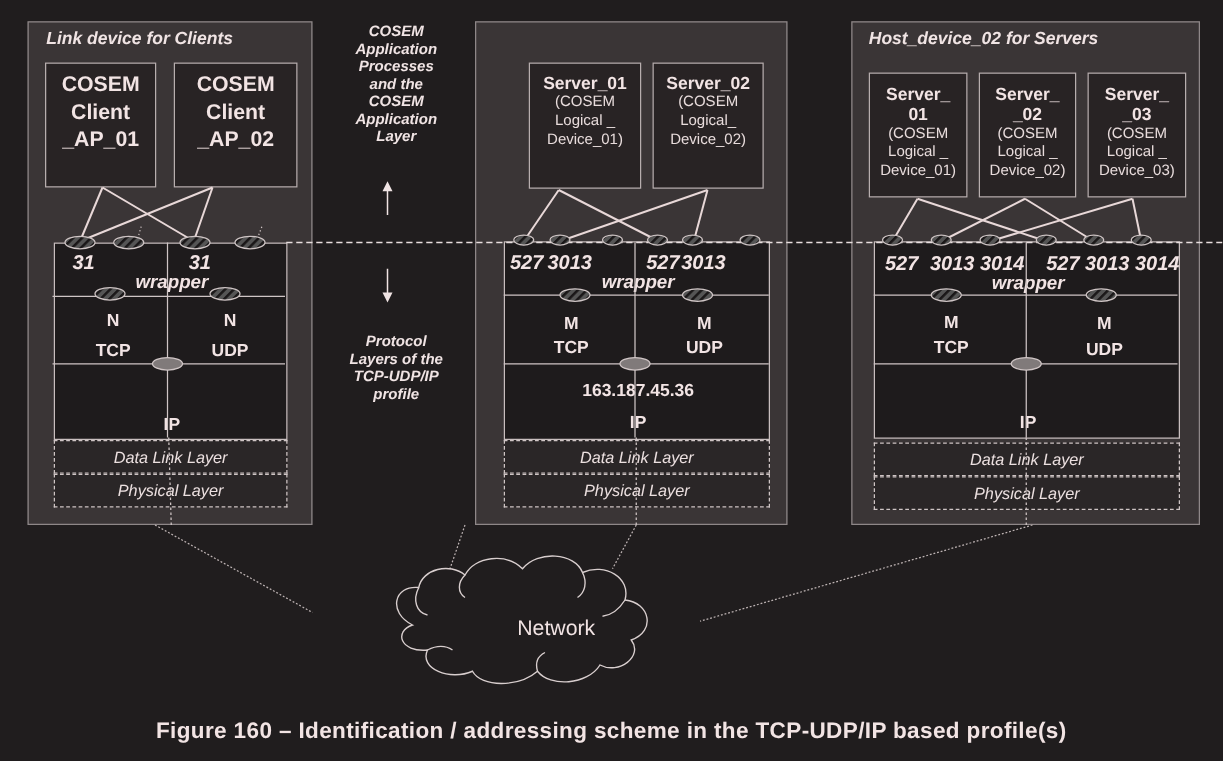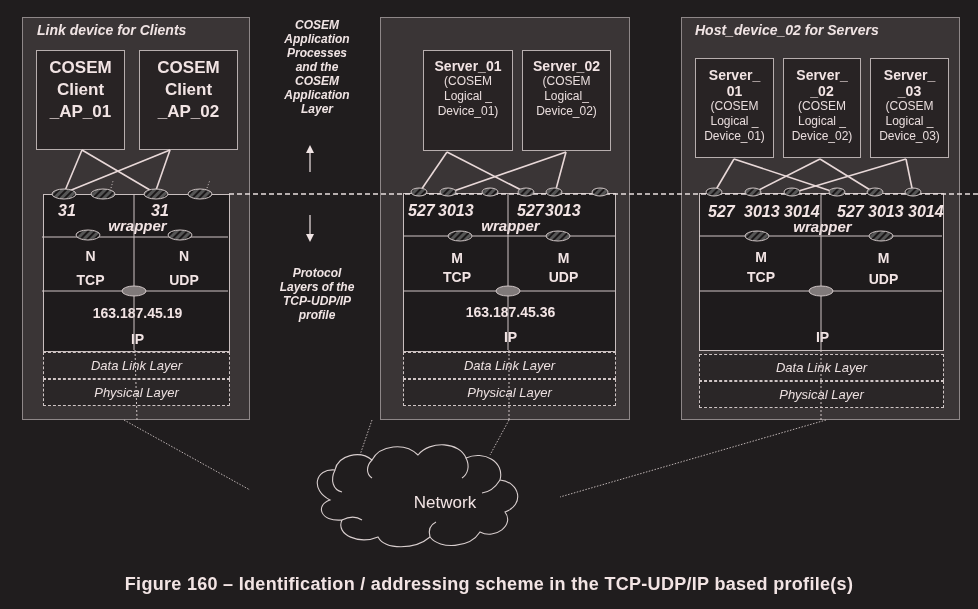--- a/index.html
+++ b/index.html
@@ -42,21 +42,20 @@
     </div>
   </div>
   <div class="stack" style="left:20px;top:176px;width:187px;height:158px;">
     <div class="lbl i11" style="left:14px;top:7px;">31</div>
     <div class="lbl i11" style="left:107px;top:7px;">31</div>
     <div class="lbl wrap" style="left:0;width:187px;top:22px;">wrapper</div>
     <div class="lbl b14" style="left:0;width:93px;top:53px;">N</div>
     <div class="lbl b14" style="left:0;width:93px;top:77px;">TCP</div>
     <div class="lbl b14" style="left:93px;width:94px;top:53px;">N</div>
     <div class="lbl b14" style="left:93px;width:94px;top:77px;">UDP</div>
-    <div class="lbl b14" style="left:0;width:187px;top:110px;">163.187.45.19</div>
     <div class="lbl b14" style="left:0;width:187px;top:136px;">IP</div>
   </div>
   <div class="dl" style="left:20px;top:334px;width:187px;height:27px;line-height:25px;">Data Link Layer</div>
   <div class="dl" style="left:20px;top:361px;width:187px;height:27px;line-height:25px;">Physical Layer</div>
 </div>
 
 <div class="host" style="left:380px;top:17px;width:250px;height:403px;">
   <div class="ap srv" style="left:22px;top:32px;width:90px;height:101px;margin-left:20px;">
     <div class="name">Server_01</div>
     <div class="sub">

